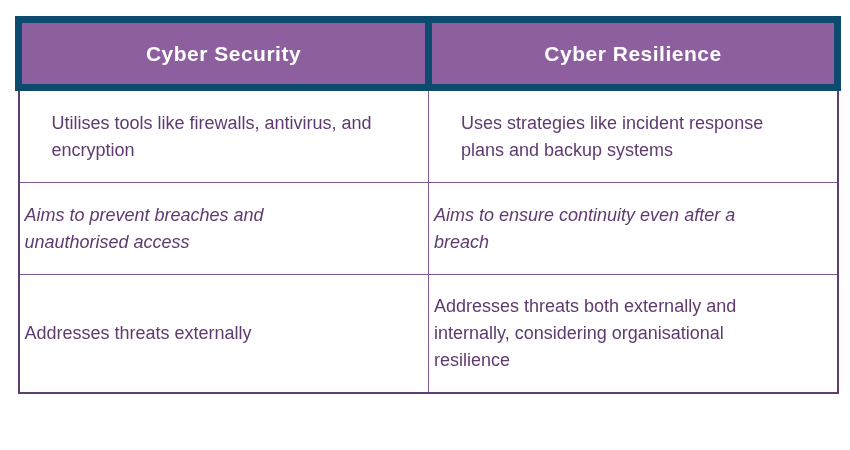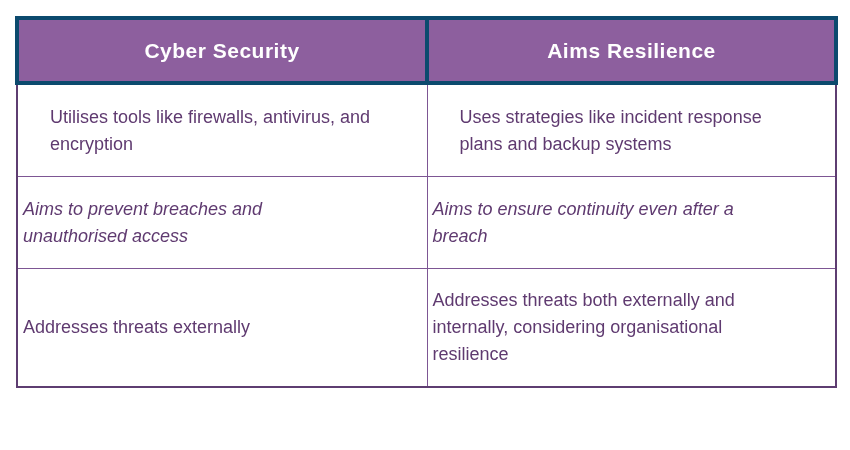--- a/index.html
+++ b/index.html
@@ -28,21 +28,21 @@
   col.right-col { width: 409px; }
   th.header-cell {
     height: 59px;
     background: #8d5f9e;
     color: #ffffff;
     font-size: 21px;
     font-weight: 700;
     letter-spacing: 0.5px;
     text-align: center;
     vertical-align: middle;
-    border: 4px solid #0c4a6e;
+    border: 7px solid #0c4a6e;
   }
   td.body-cell {
     background: #ffffff;
     color: #5f3a70;
     font-size: 18px;
     line-height: 27px;
     vertical-align: middle;
     text-align: left;
     padding: 8px 10px 8px 5px;
     border: 1px solid #7d5694;
@@ -58,21 +58,21 @@
 
 <div class="page">
   <table class="compare">
     <colgroup>
       <col class="left-col">
       <col class="right-col">
     </colgroup>
     <thead>
       <tr>
         <th class="header-cell">Cyber Security</th>
-        <th class="header-cell">Aims Resilience</th>
+        <th class="header-cell">Cyber Resilience</th>
       </tr>
     </thead>
     <tbody>
       <tr class="row-2">
         <td class="body-cell">Utilises tools like firewalls, antivirus, and
 encryption</td>
         <td class="body-cell">Uses strategies like incident response
 plans and backup systems</td>
       </tr>
       <tr class="row-3">

